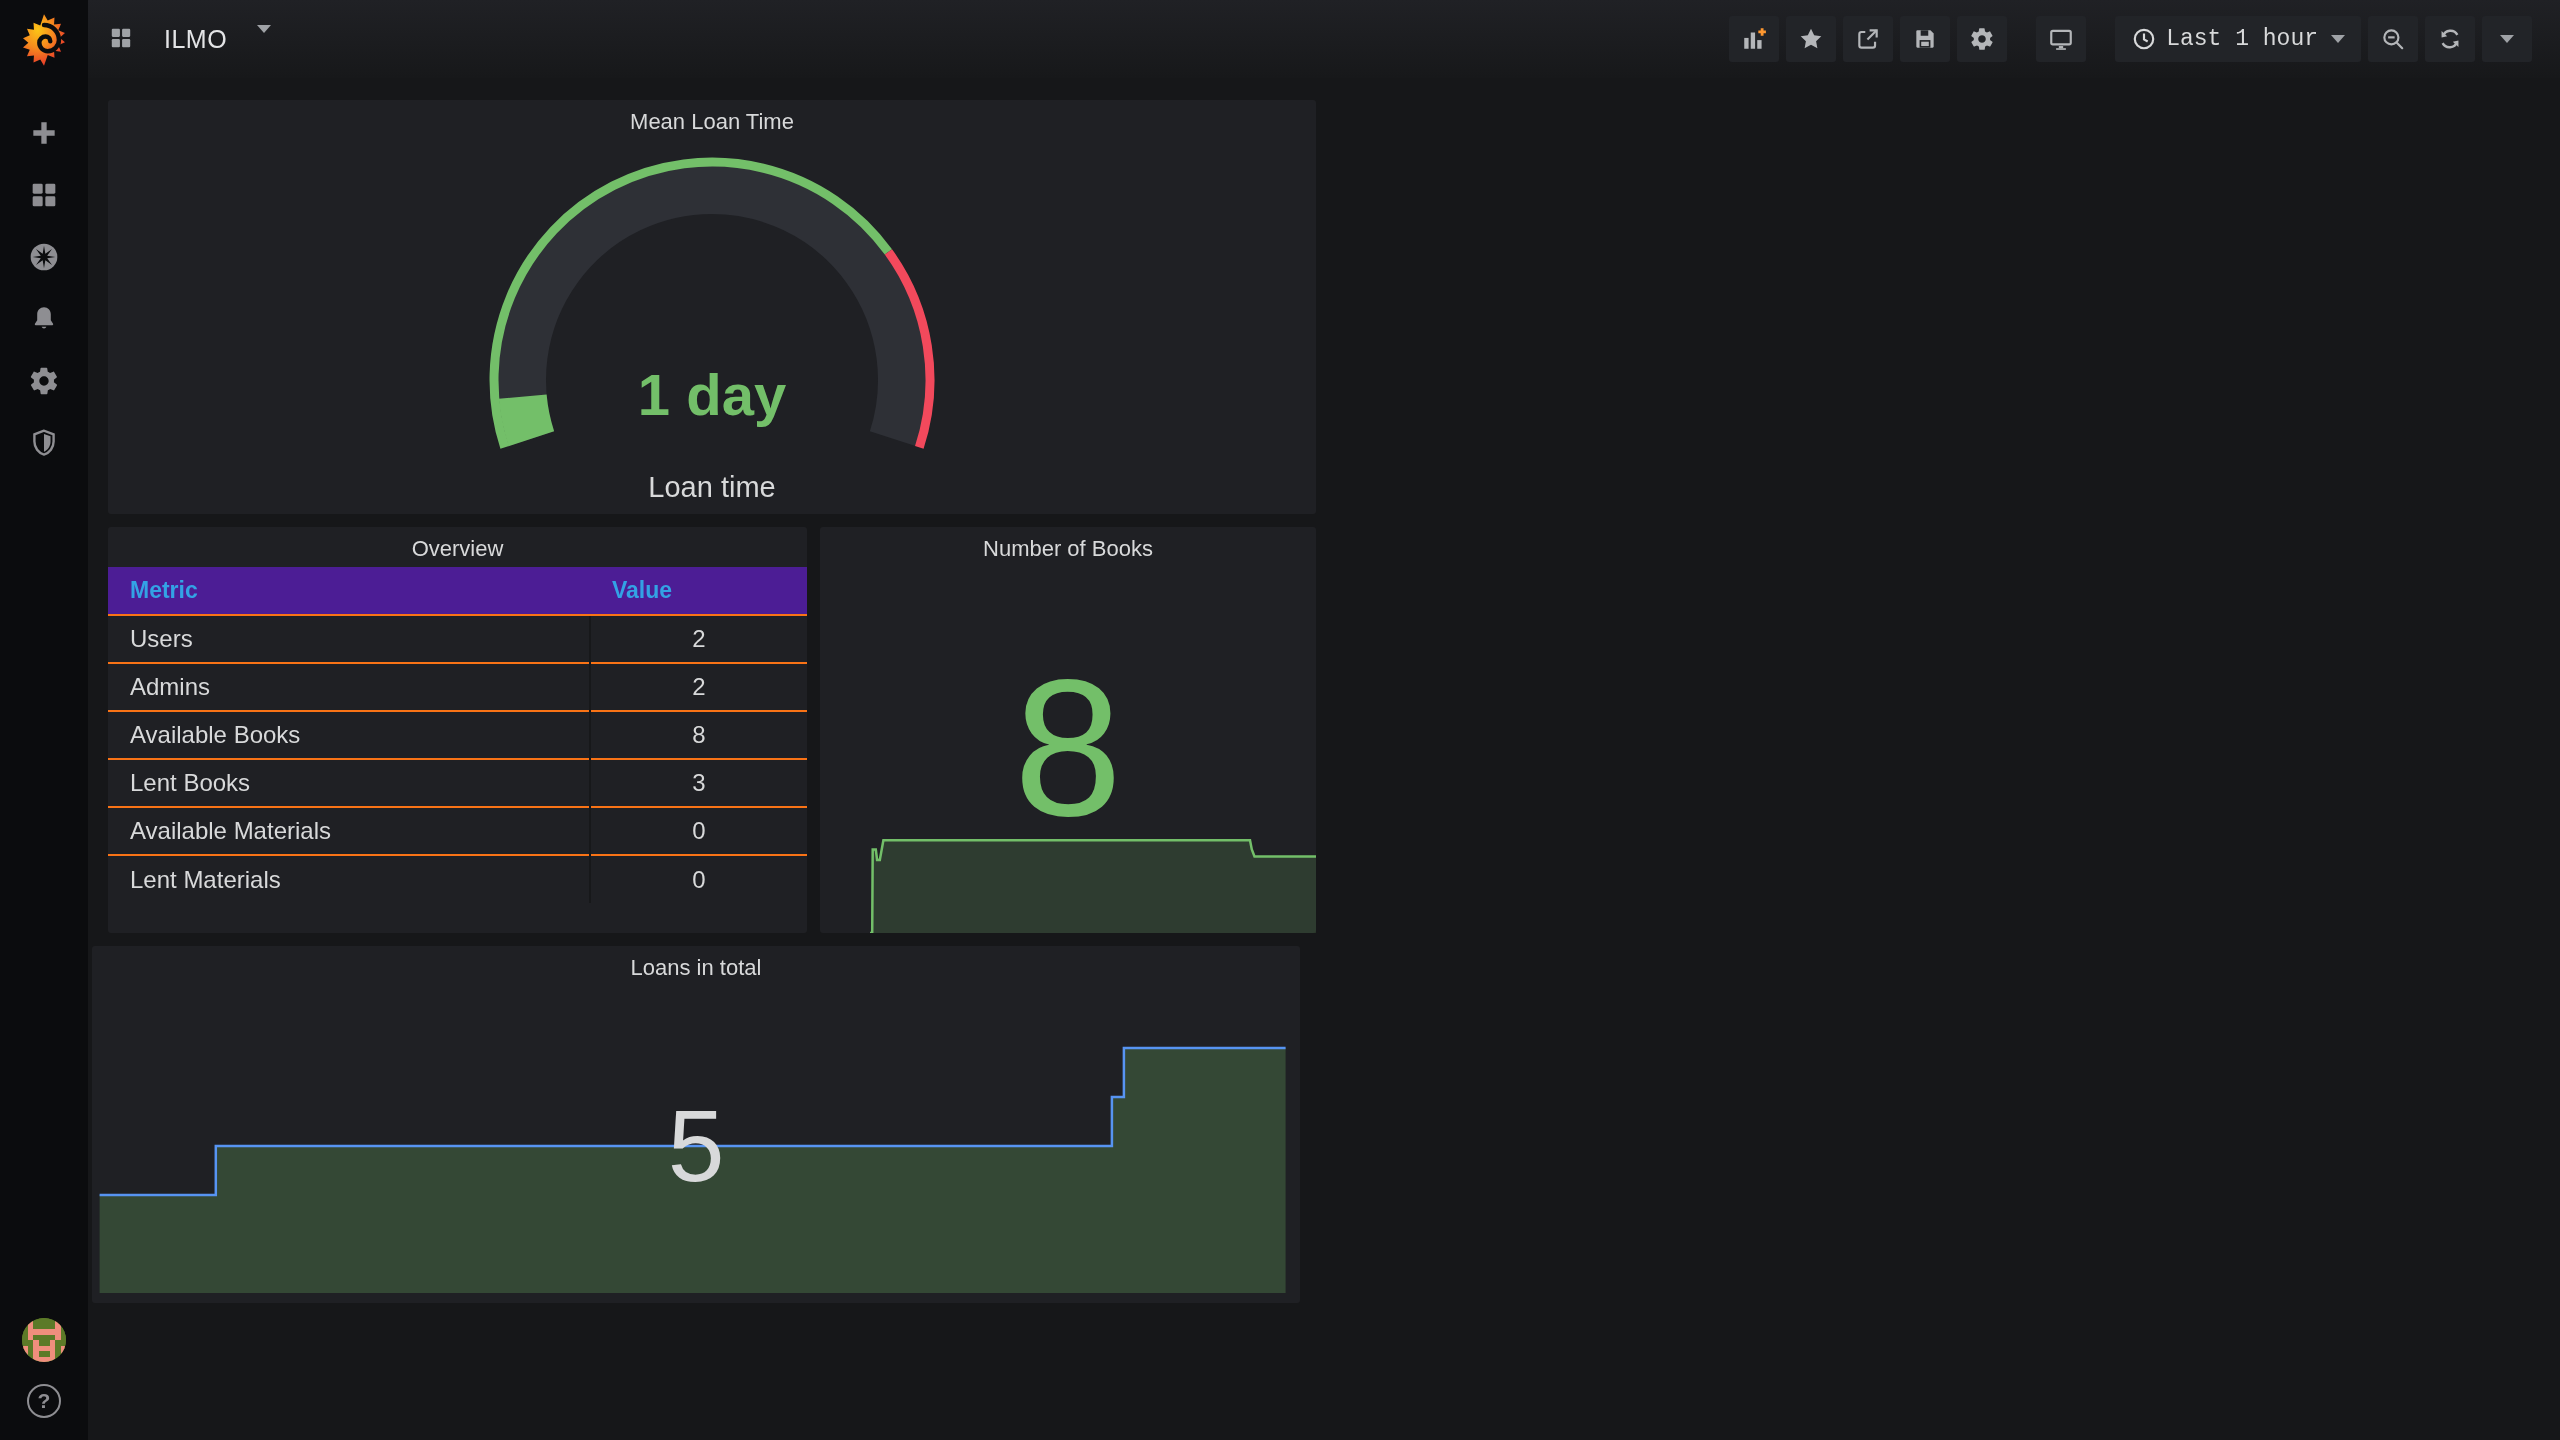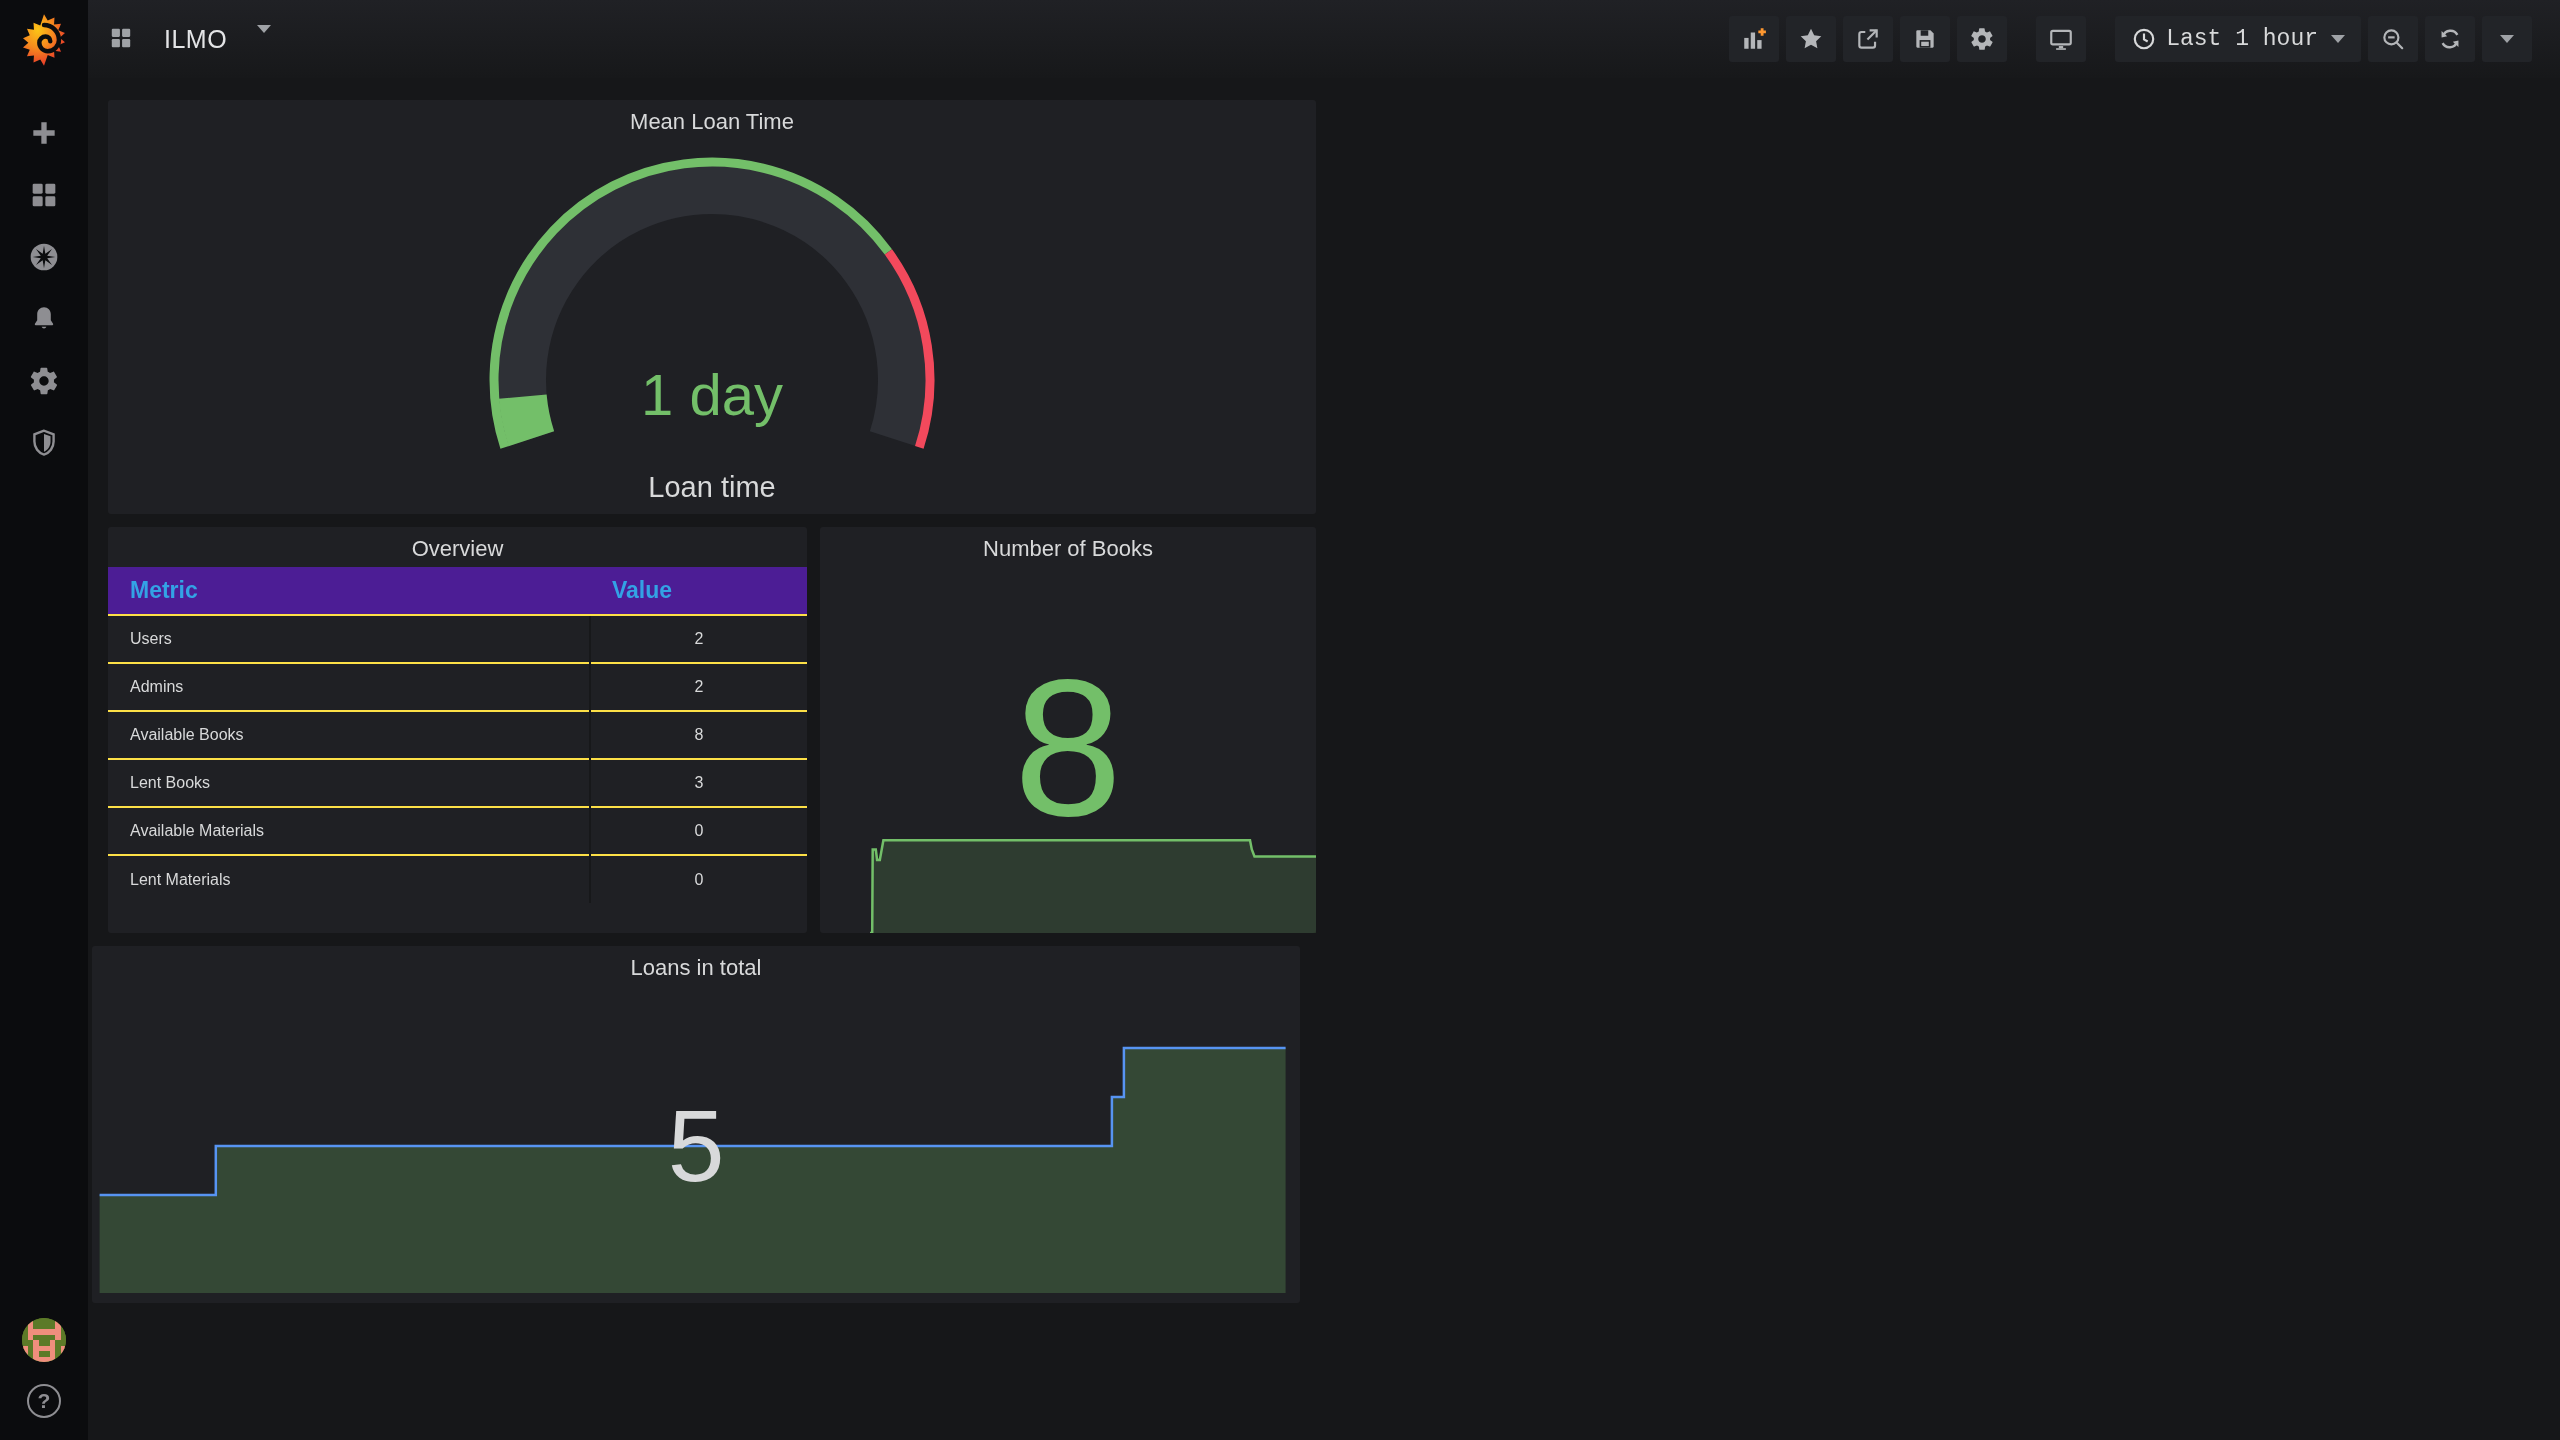--- a/index.html
+++ b/index.html
@@ -68,34 +68,34 @@
   .panel-gauge { left:108px; top:100px;  width:1208px; height:414px; }
   .panel-table { left:108px; top:527px;  width:699px;  height:406px; }
   .panel-books { left:820px; top:527px;  width:496px;  height:406px; }
   .panel-loans { left:92px; top:946px;  width:1208px; height:357px; }
 
   .chart-svg { position:absolute; inset:0; width:100%; height:100%; }
 
   
   .gauge-value {
     position:absolute; top:258px; left:0; right:0; text-align:center;
-    font-size:58px; line-height:74px; font-weight:400; color:#73bf69; z-index:2;
+    font-size:58px; line-height:74px; font-weight:700; color:#73bf69; z-index:2;
   }
   .gauge-label {
     position:absolute; top:367px; left:0; right:0; text-align:center;
     font-size:29px; line-height:40px; color:#d8d9da; z-index:2;
   }
 
   
   .gtable { position:absolute; top:40px; left:0; right:0; border-collapse:collapse; width:100%; table-layout:fixed; }
   .gtable th {
     background:#4c1d95; color:#33a2e5; font-size:23px; font-weight:bold; text-align:left;
     height:48px; padding:0 0 0 22px;
   }
-  .gtable td { height:48px; font-size:16px; color:#d8d9da; border-top:2px solid #fde047; }
+  .gtable td { height:48px; font-size:24px; color:#d8d9da; border-top:2px solid #f97316; }
   .gtable .col-metric { width:482px; }
   .gtable td.cell-metric { padding-left:22px; }
   .gtable td.cell-value { text-align:center; border-left:2px solid #17181a; }
 
   
   .big-stat-green {
     position:absolute; top:105px; left:0; right:0; text-align:center;
     font-size:195px; line-height:230px; font-weight:500; color:#73bf69; z-index:2;
   }
   .big-stat-gray {

